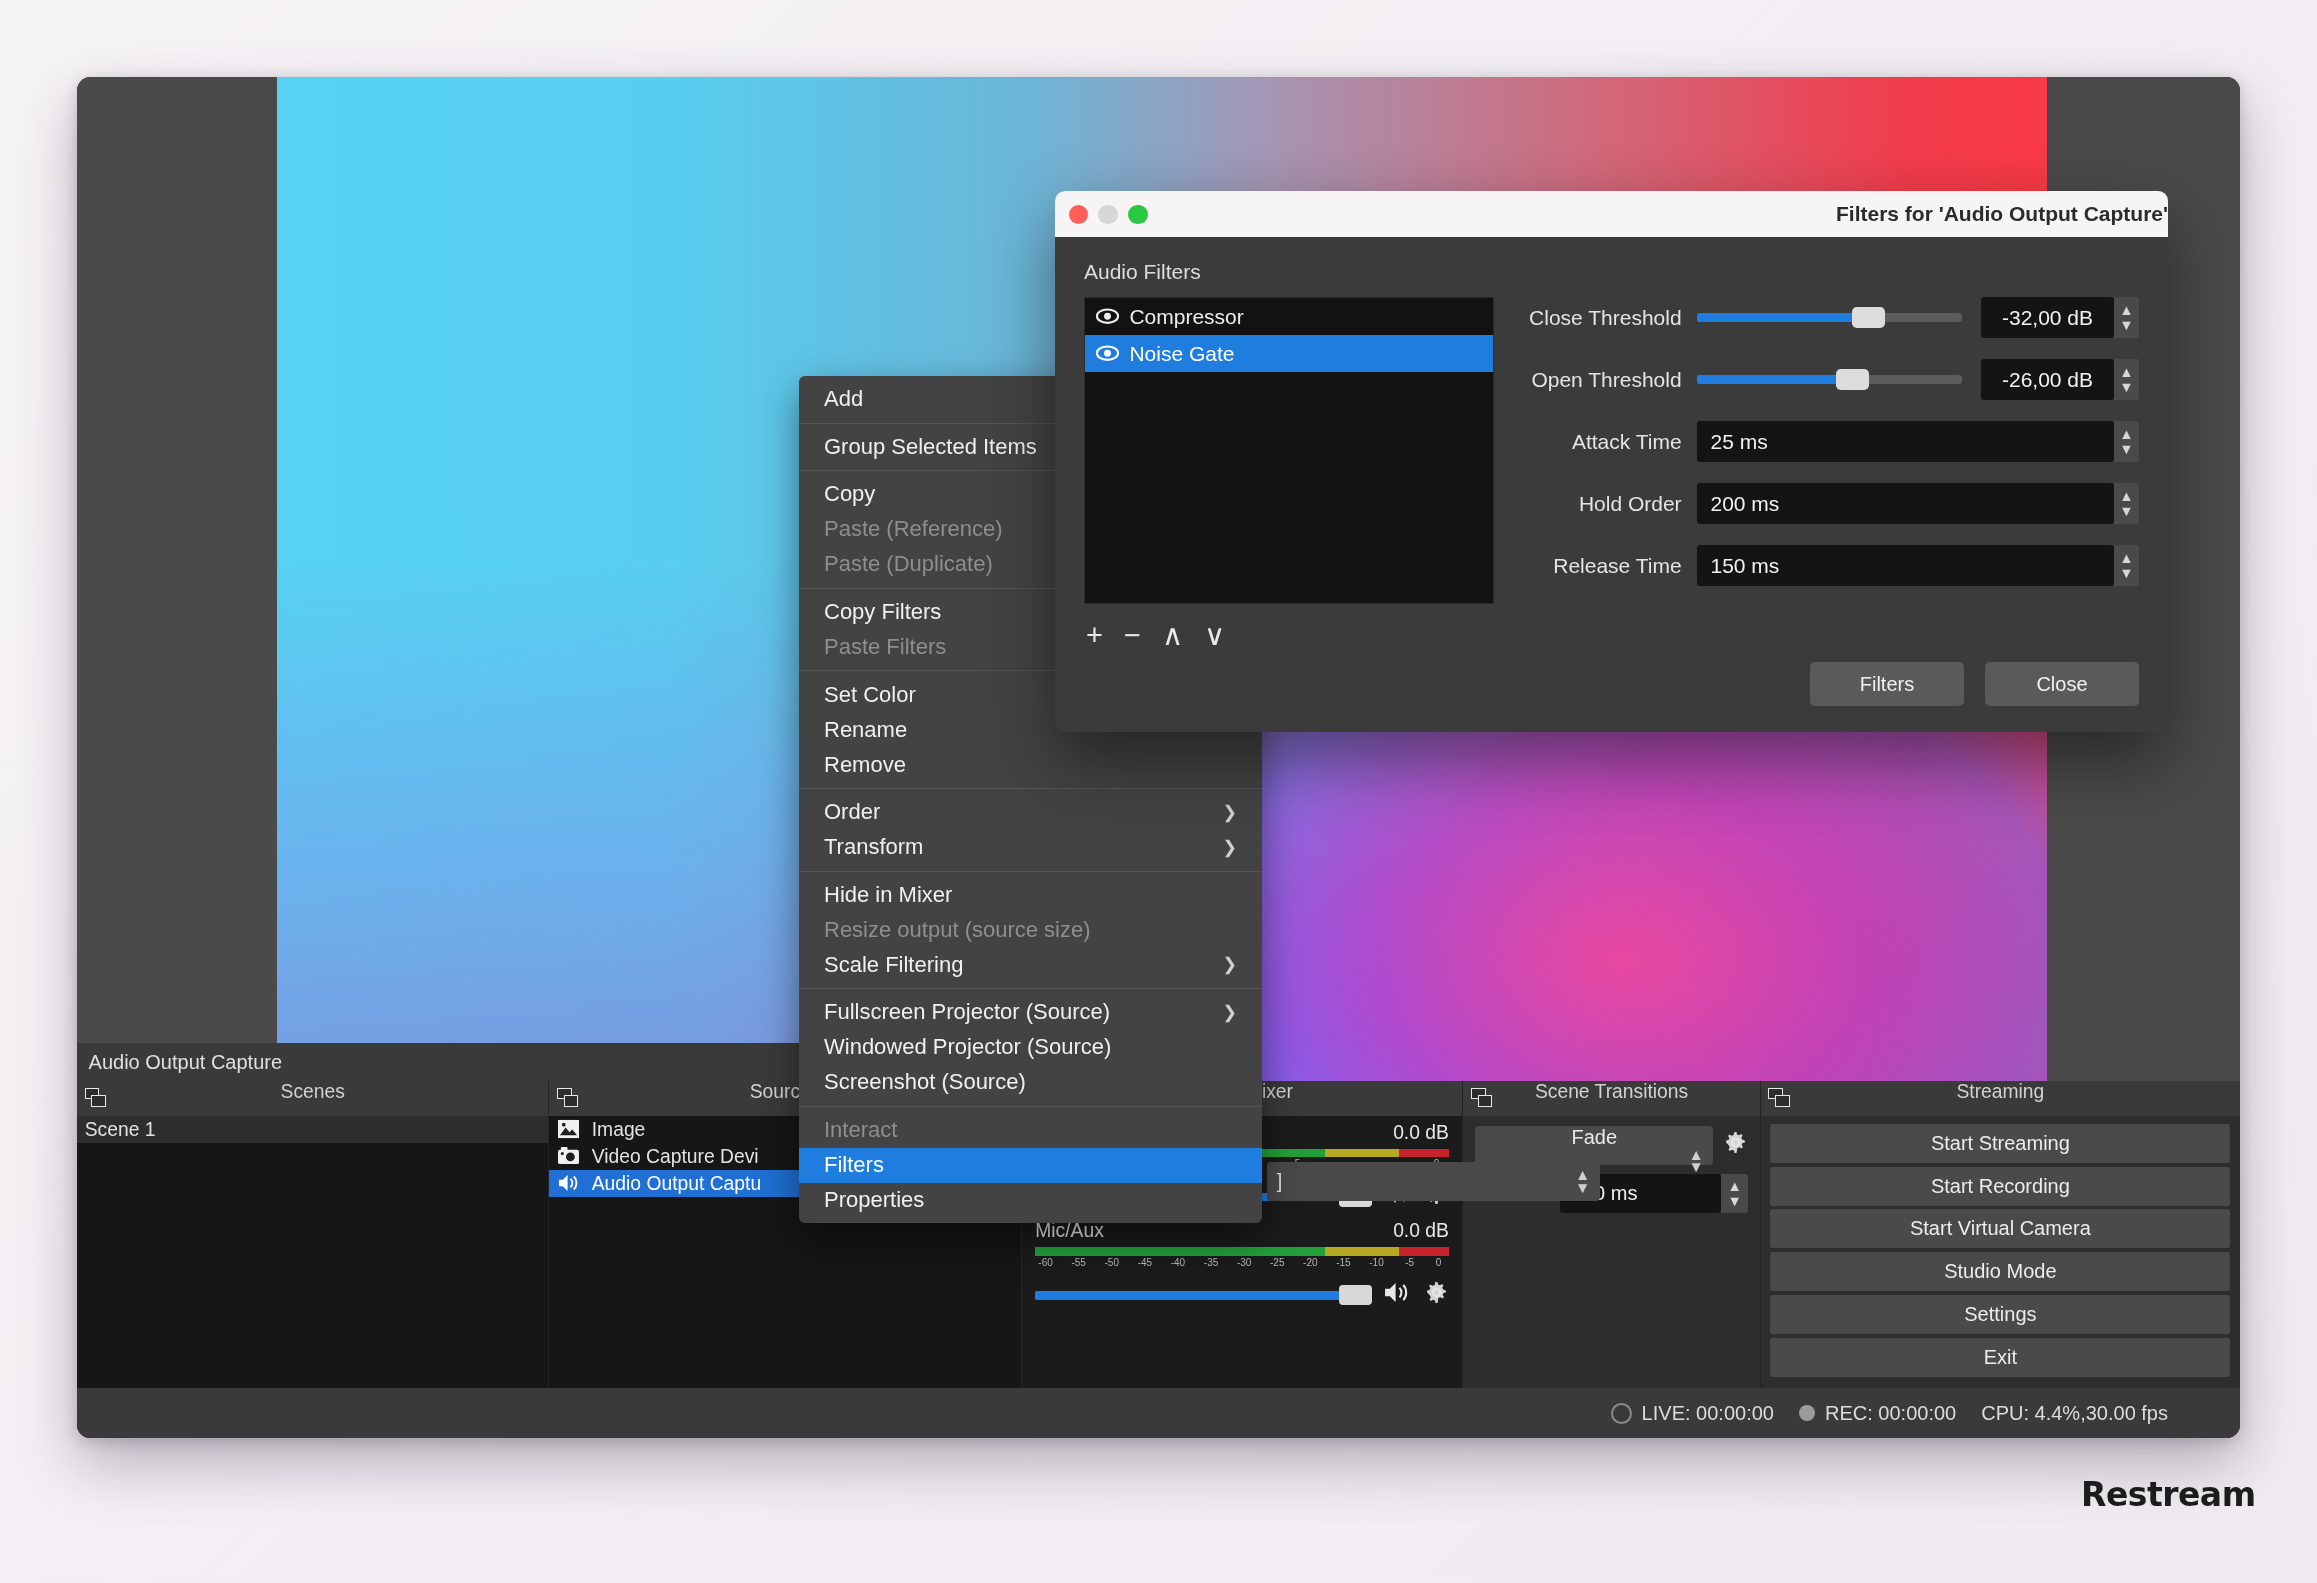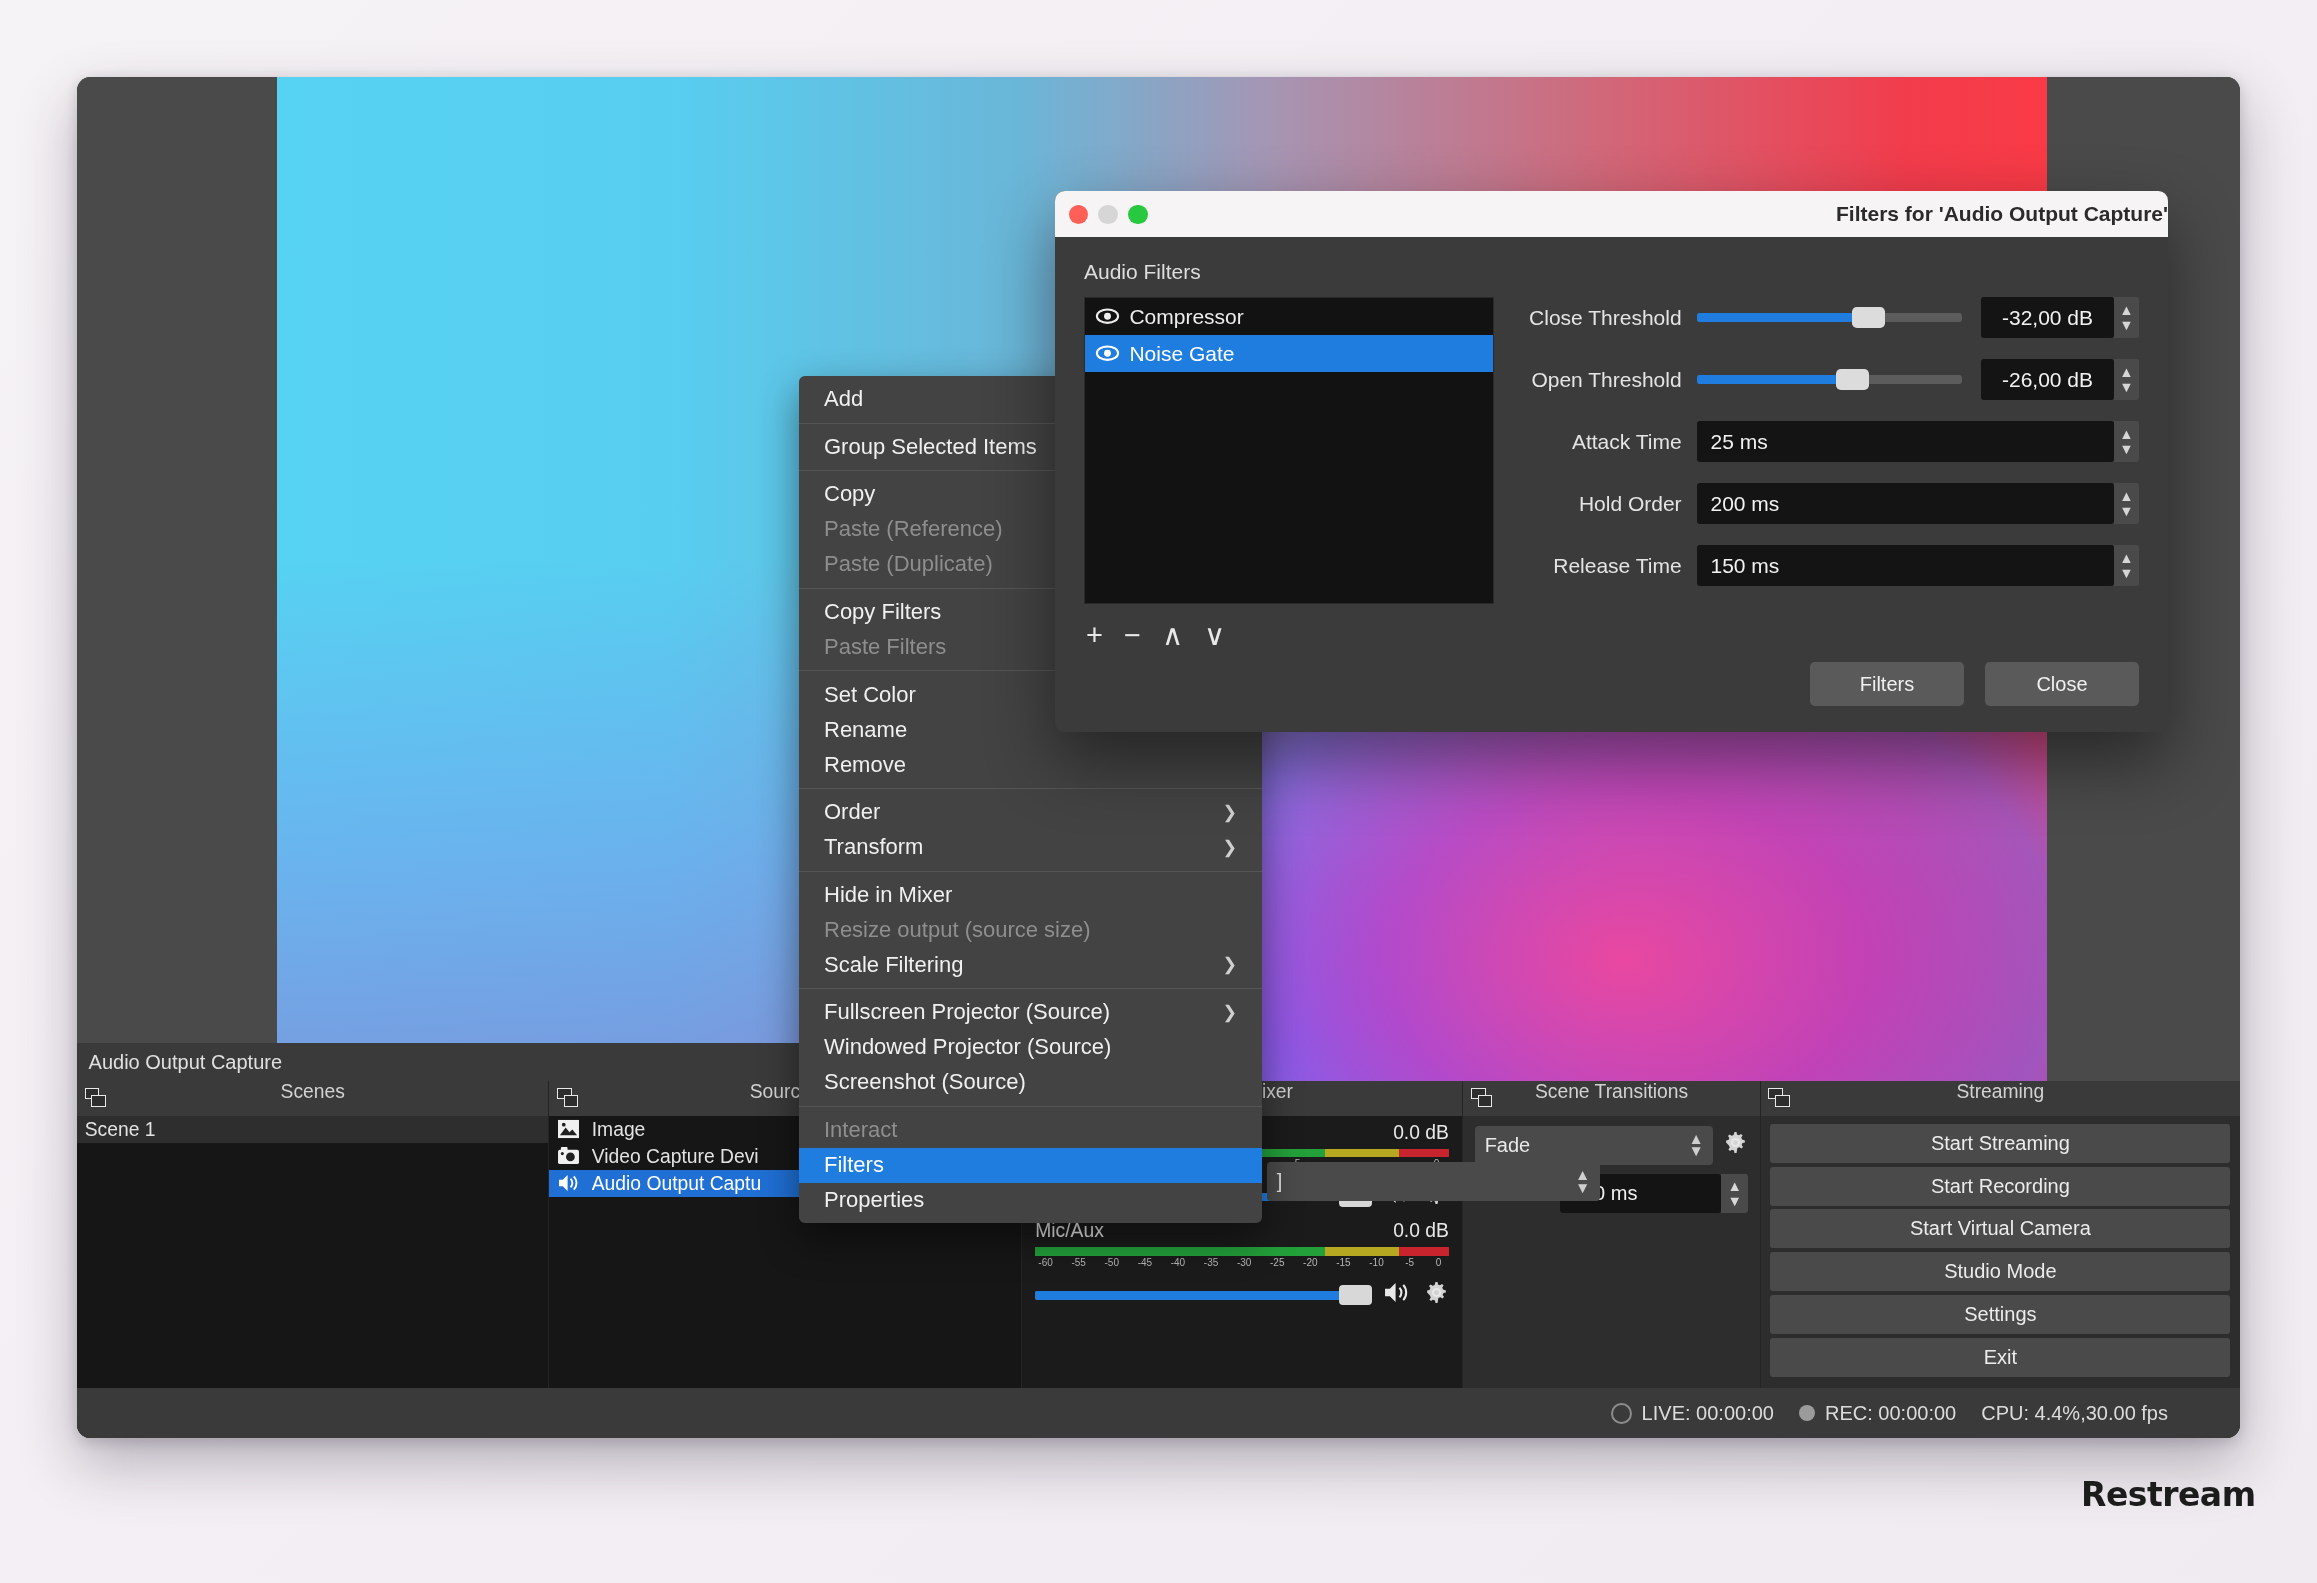--- a/index.html
+++ b/index.html
@@ -87,21 +87,21 @@
   .vol-slider { flex: 1; height: 8.7px; background: #555; position: relative; border-radius: 1.9px; }
   .vol-fill { position: absolute; left:0; top:0; bottom:0; background: #1f7de0; border-radius: 1.9px; }
   .vol-knob { position: absolute; top: -5.8px; width: 33px; height: 20px; background: #d8d8d8; border-radius: 3.9px; }
   .spk { color: #e6e6e6; font-size: 25px; }
   .gear { color: #e6e6e6; font-size: 23px; }
 
   
   .trans-body { padding: 9.7px 11.6px; }
   .combo {
     height: 39px; background: #4a4a4a; border-radius: 3.9px; display: flex; align-items: center;
-    color: #e9e9e9; font-size: 20px; padding: 0 9.7px; position: relative;
+    color: #e9e9e9; font-size: 20px; padding: 0 9.7px; position: relative; flex-direction: column;
   }
   .combo .spin { margin-left: auto; color: #cfcfcf; font-size: 15.4px; line-height: .8; text-align:center; }
   .dur-row { display: flex; align-items: center; margin-top: 9.7px; gap: 9.7px; }
   .dur-label { color: #e2e2e2; font-size: 20px; }
   .spinbox { flex: 1; height: 39px; background: #141414; color: #f0f0f0; font-size: 20px;
     display: flex; align-items: center; padding: 0 11.6px; border-radius: 2.9px; position: relative; }
   .spin-arrows { width: 27px; height: 39px; background: #4a4a4a; display: flex; flex-direction: column;
     align-items: center; justify-content: center; color: #d8d8d8; font-size: 14.5px; line-height: 1; border-radius: 0 2.9px 2.9px 0;}
 
   

